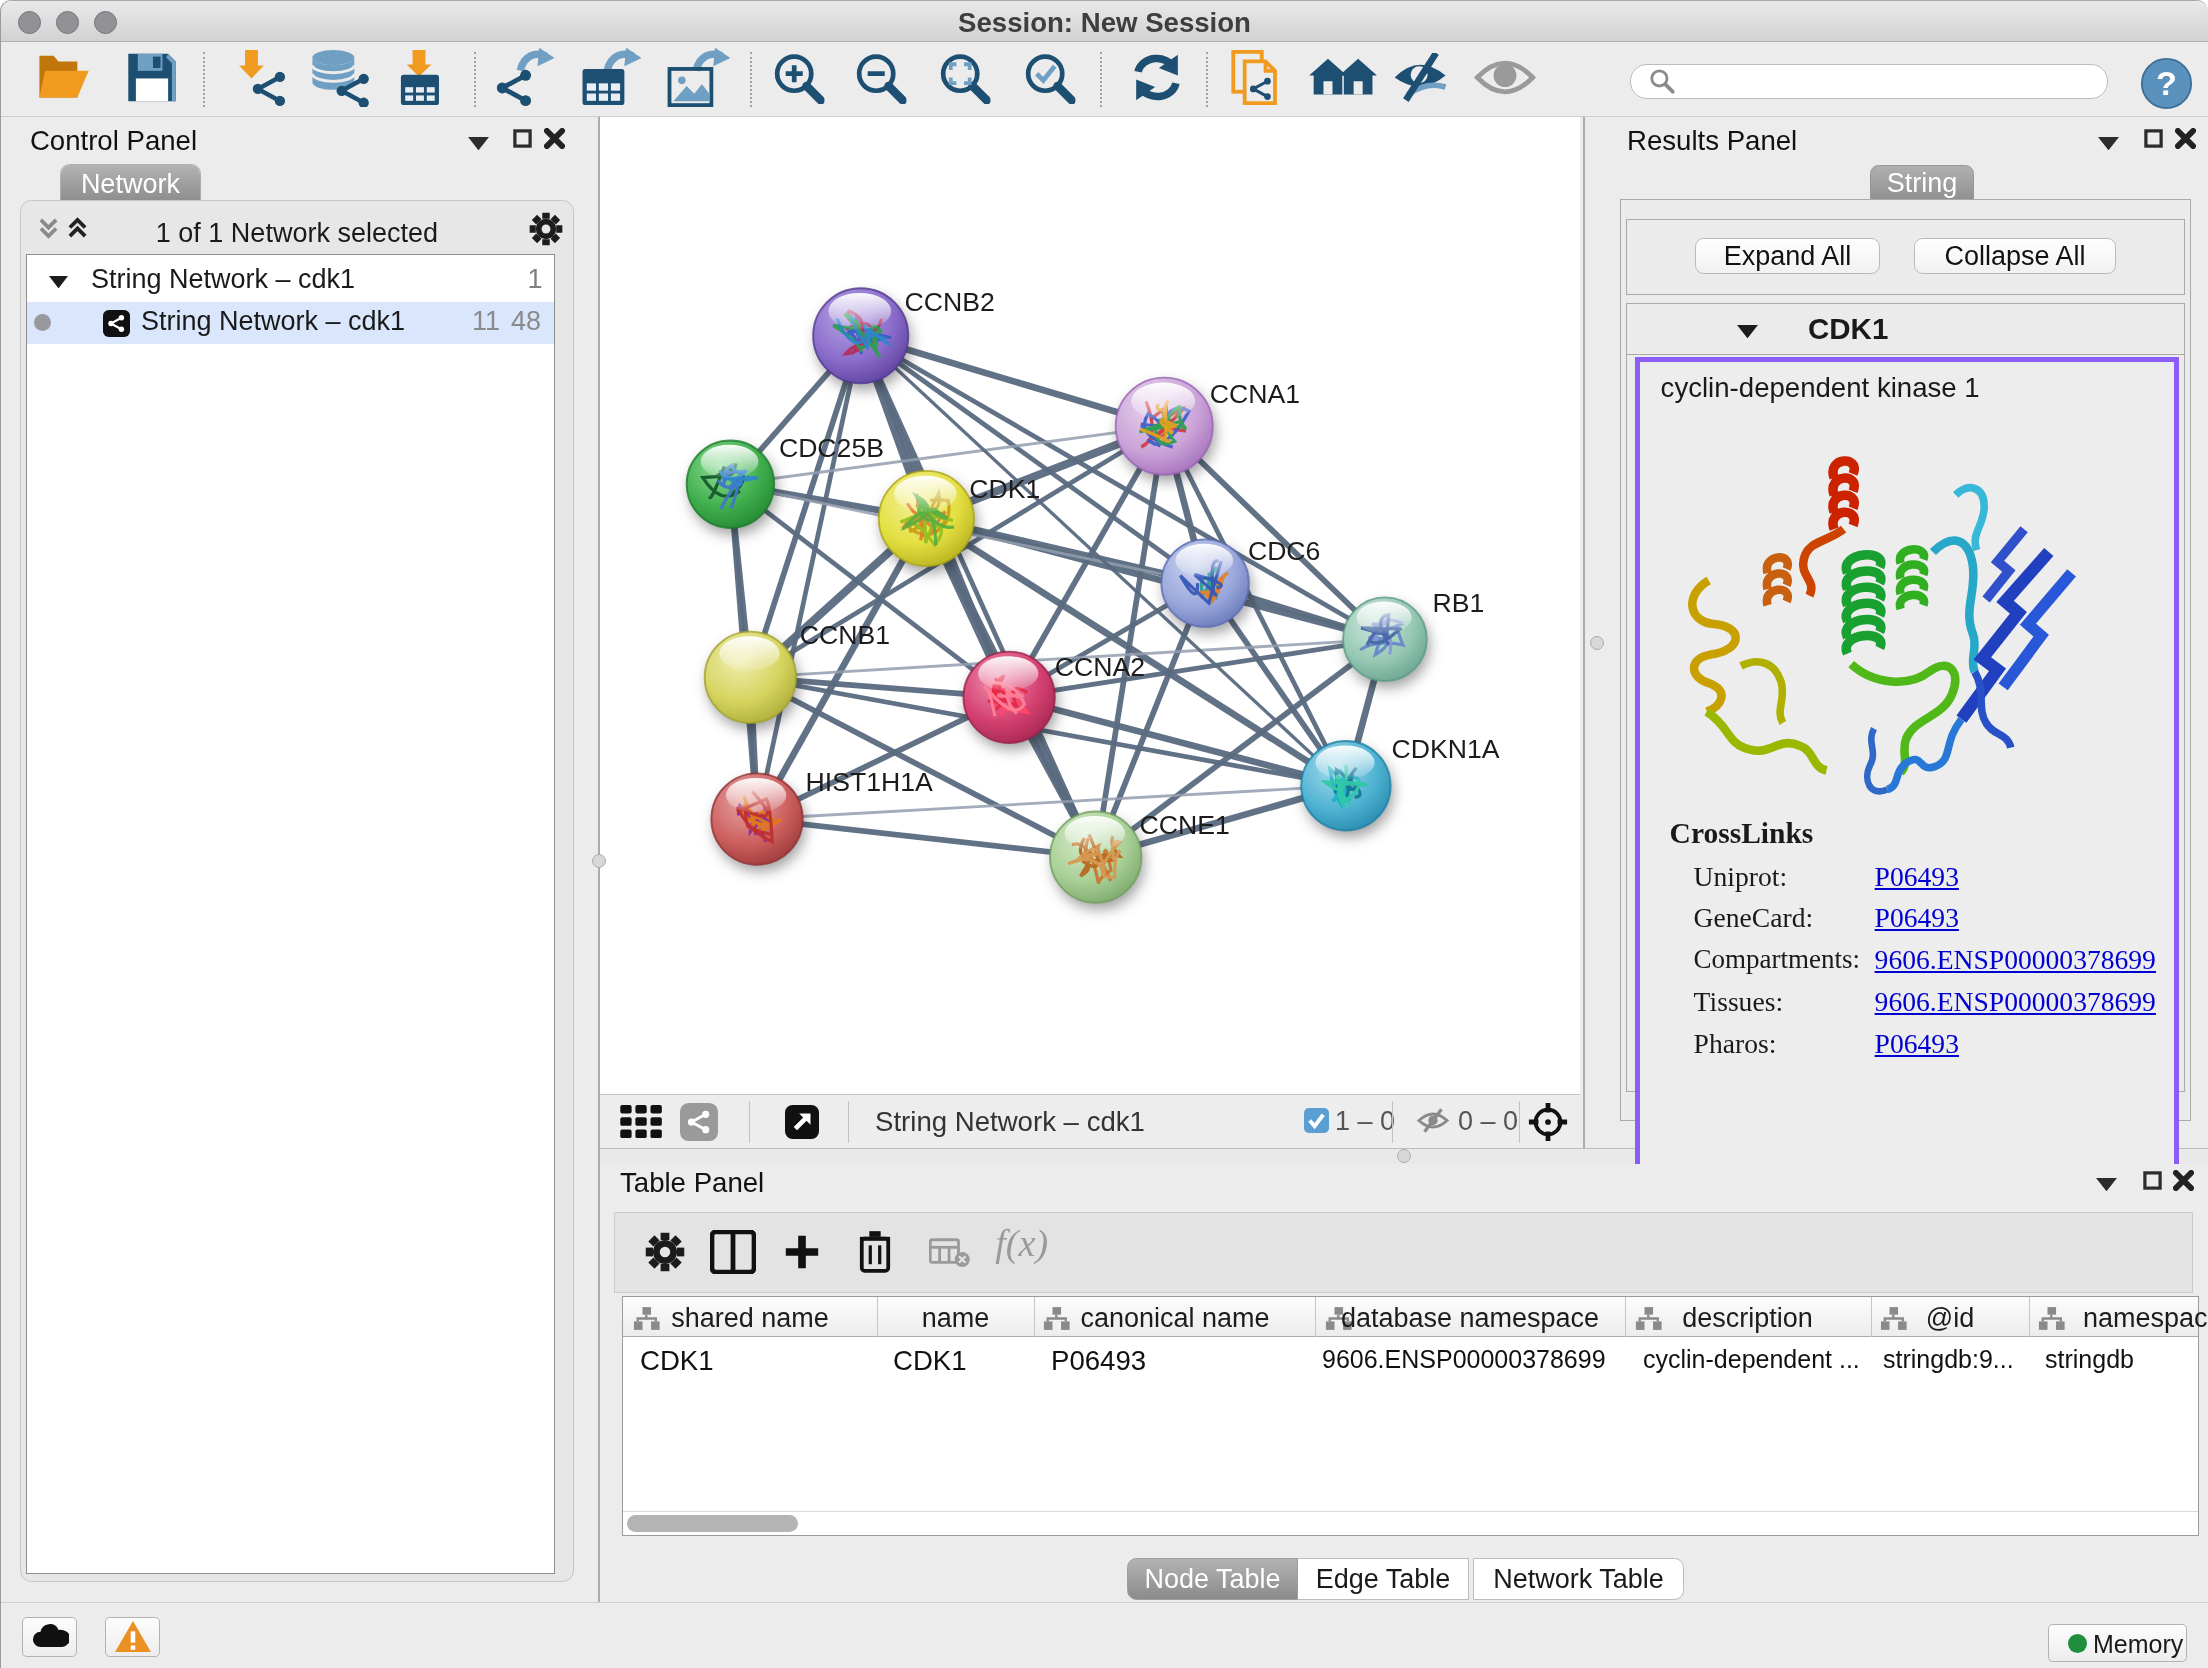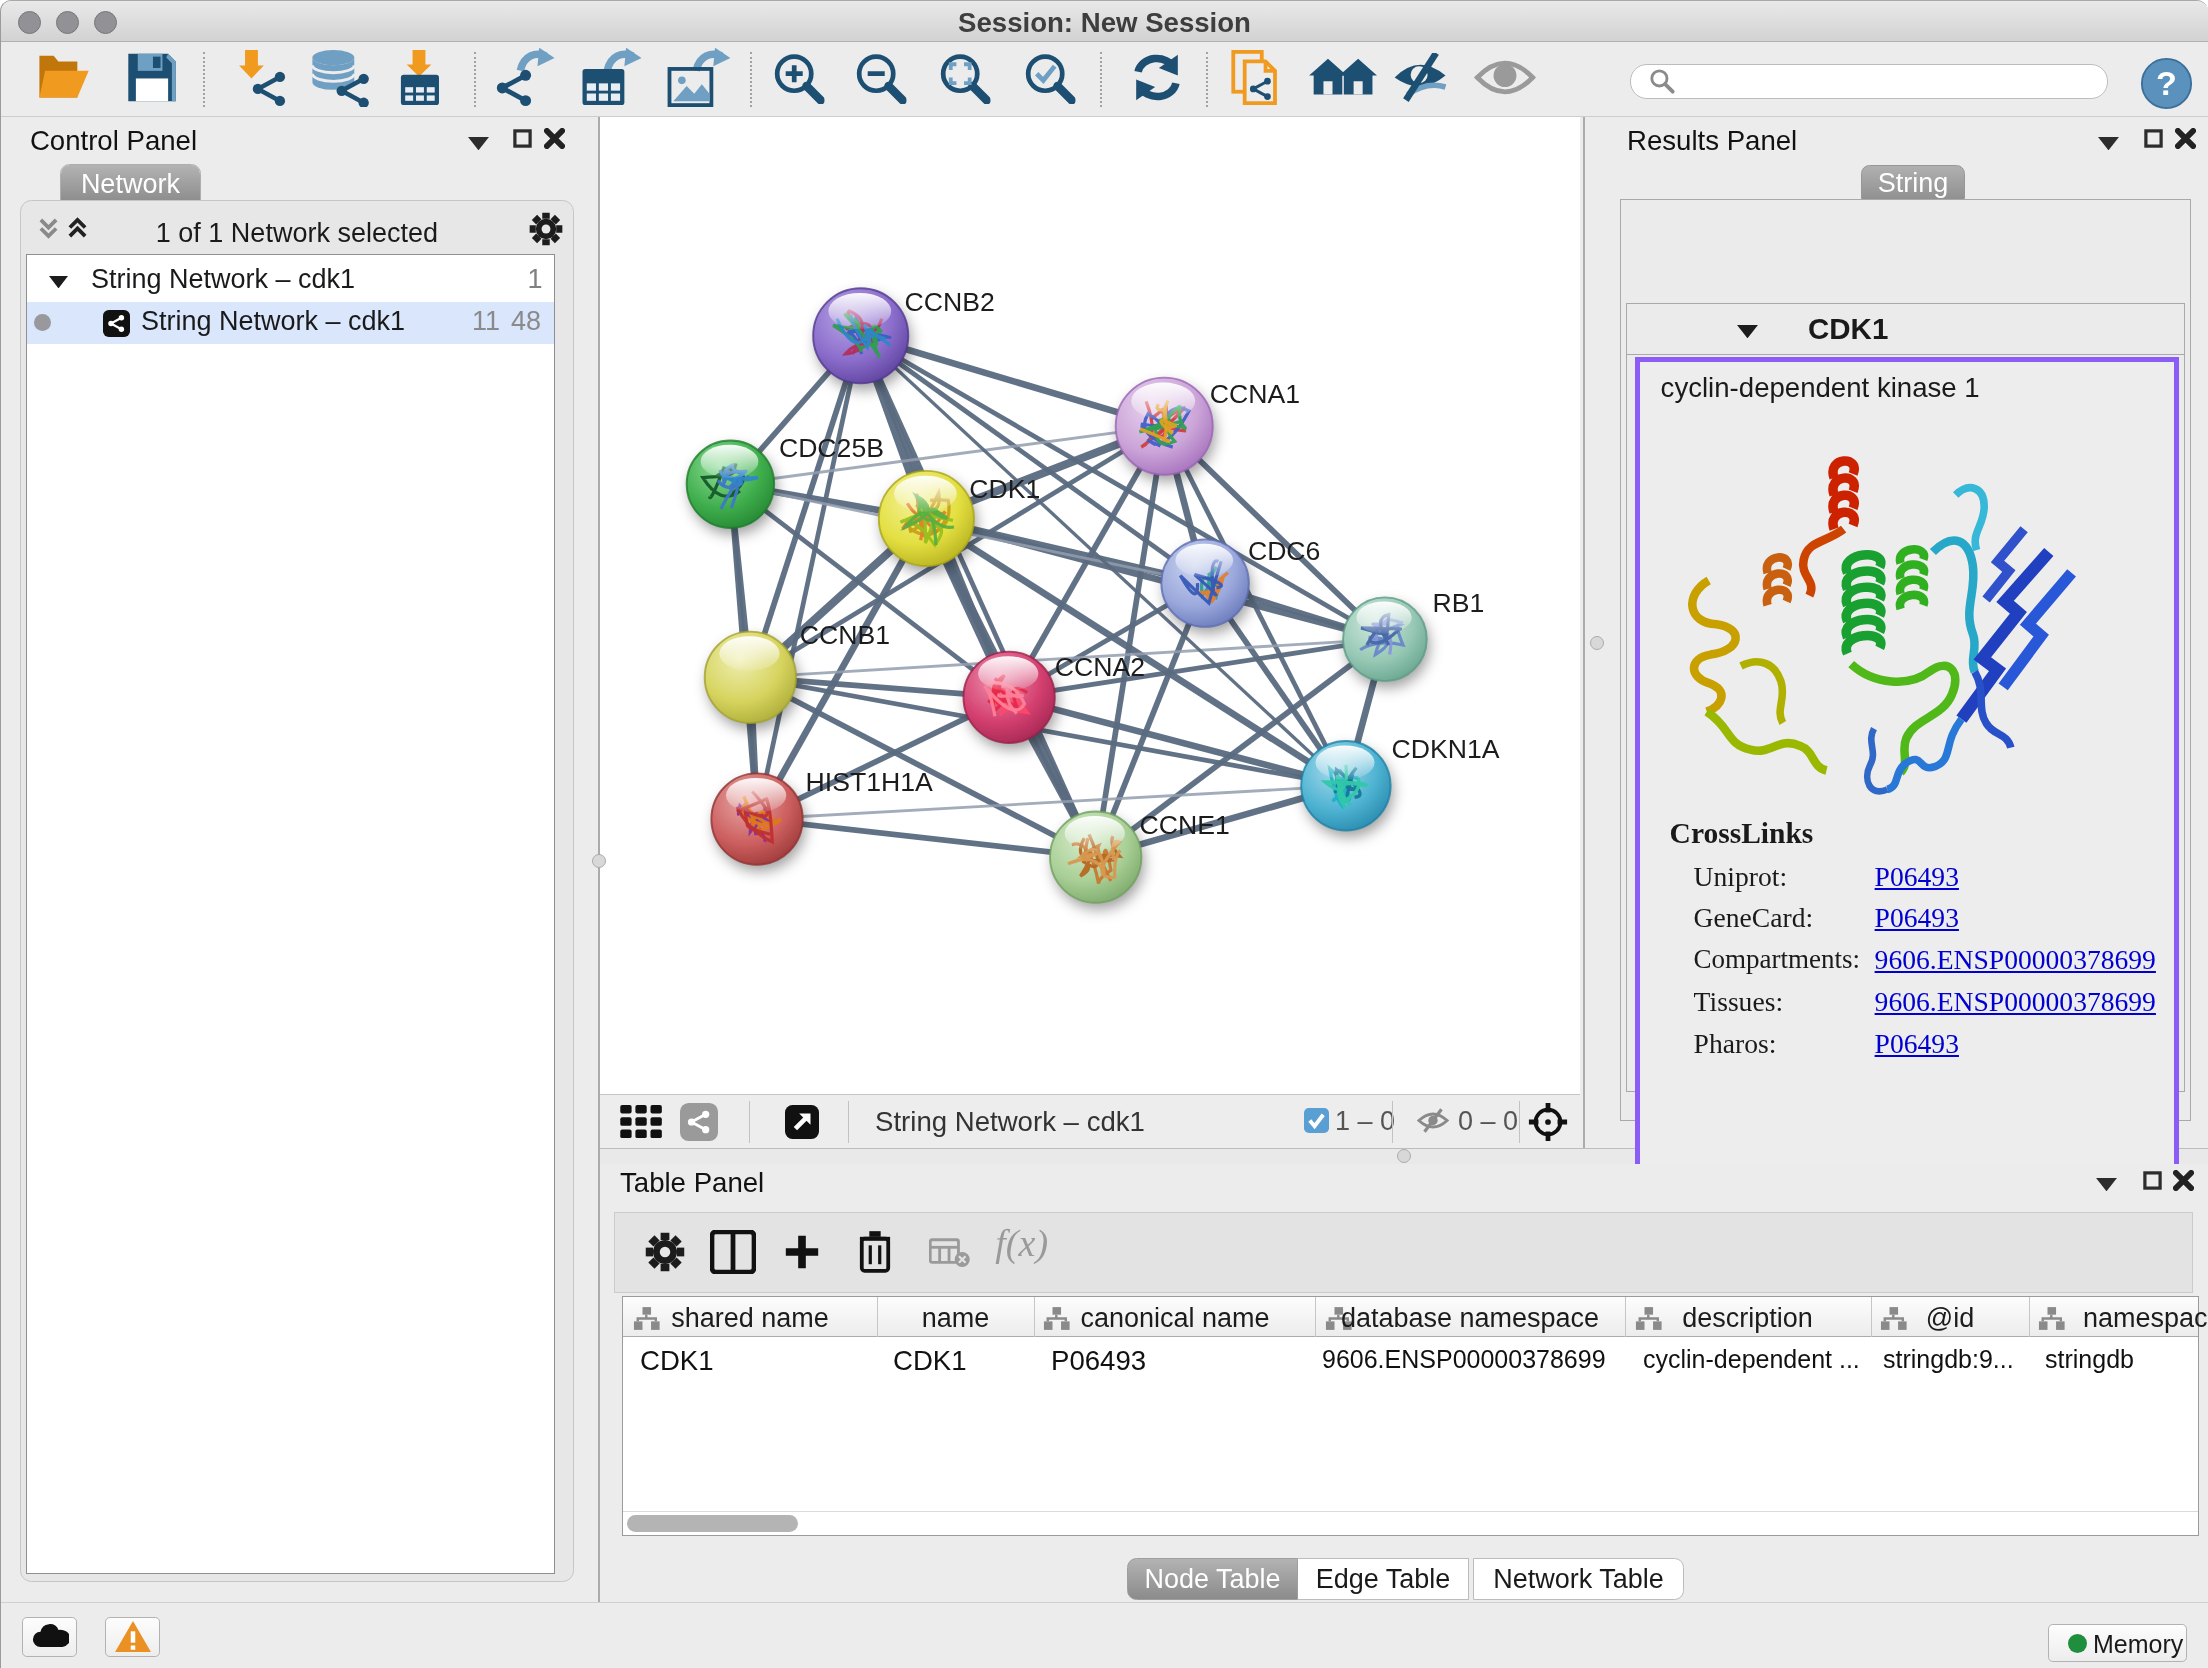--- a/index.html
+++ b/index.html
@@ -553,22 +553,26 @@
 <div class="panel-title" style="position:absolute;left:42px;top:7.6px;">Results Panel</div>
 <div style="position:absolute;left:513px;top:19px;"><svg width="21" height="13.3" viewBox="0 0 22 14" style="">
           <path d="M0 0 L22 0 L11.0 14 Z" fill="#2c2c2c"></path>
         </svg></div>
 <div style="position:absolute;left:559px;top:12.4px;"><svg width="19" height="19" viewBox="0 0 20 20" style="">
           <rect x="2" y="2" width="16" height="16" fill="none" stroke="#2c2c2c" stroke-width="3.4"></rect>
         </svg></div>
 <div style="position:absolute;left:590px;top:11.4px;"><svg width="21" height="21" viewBox="0 0 22 22" style="">
           <path d="M3 3 L19 19 M19 3 L3 19" stroke="#222" stroke-width="6" stroke-linecap="round"></path>
         </svg></div>
-<div class="graytab" style="position:absolute;left:276px;top:48px;width:104px;height:42px;padding-top:1.9px;">String</div>
+<div class="graytab" style="position:absolute;left:285px;top:48px;width:104px;height:42px;padding-top:1.9px;">String</div>
 <div class="rbox" style="left:35px;top:82px;width:571px;height:922px;"></div>
+<div class="rbox" style="left:41px;top:102px;width:559px;height:76px;">
+  <div class="btn" style="left:68px;top:18px;width:185px;height:36px;padding-top:1.9px;">Expand All</div>
+  <div class="btn" style="left:287px;top:18px;width:202px;height:36px;padding-top:1.9px;">Collapse All</div>
+</div>
 <div class="rbox" style="left:41px;top:186px;width:559px;height:789px;">
   <div style="position:absolute;left:0;top:0;width:100%;height:51px;border-bottom:1.9px solid #a9a9a9;">
     <div style="position:absolute;left:110px;top:20px;"><svg width="21" height="13.3" viewBox="0 0 22 14" style="">
               <path d="M0 0 L22 0 L11.0 14 Z" fill="#1c1c1c"></path>
             </svg></div>
     <div style="position:absolute;left:181px;top:7.6px;font-size:29.5px;font-weight:bold;">CDK1</div>
   </div>
   <div style="position:absolute;left:7.6px;top:53px;width:544px;height:894px;background:#ededed;border:5px solid #8b5cf6;">
     <div style="position:absolute;left:21px;top:9.5px;font-size:27.6px;">cyclin-dependent kinase 1</div>
     <div style="position:absolute;left:44px;top:76px;"><svg width="399" height="361" viewBox="0 0 420 380" style="">

